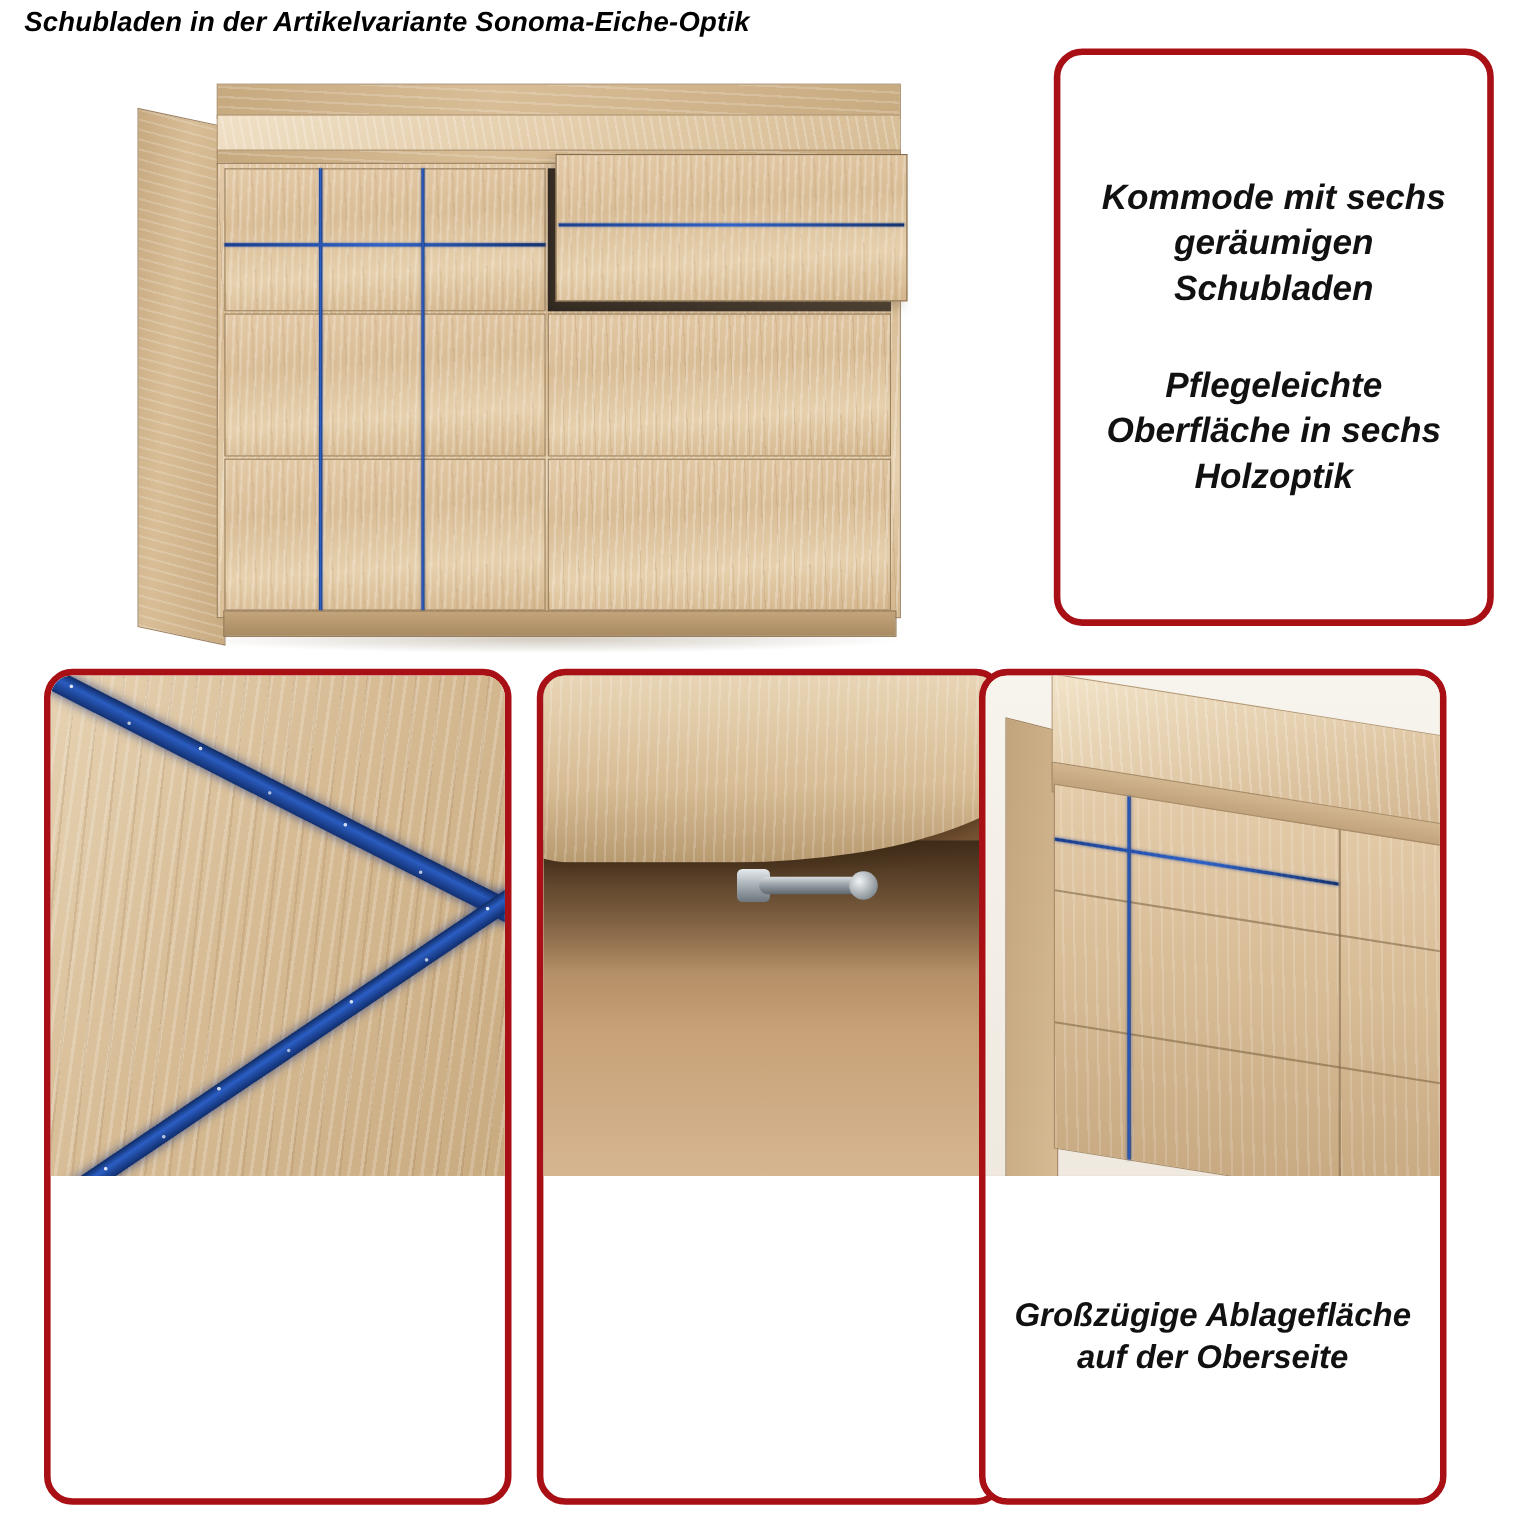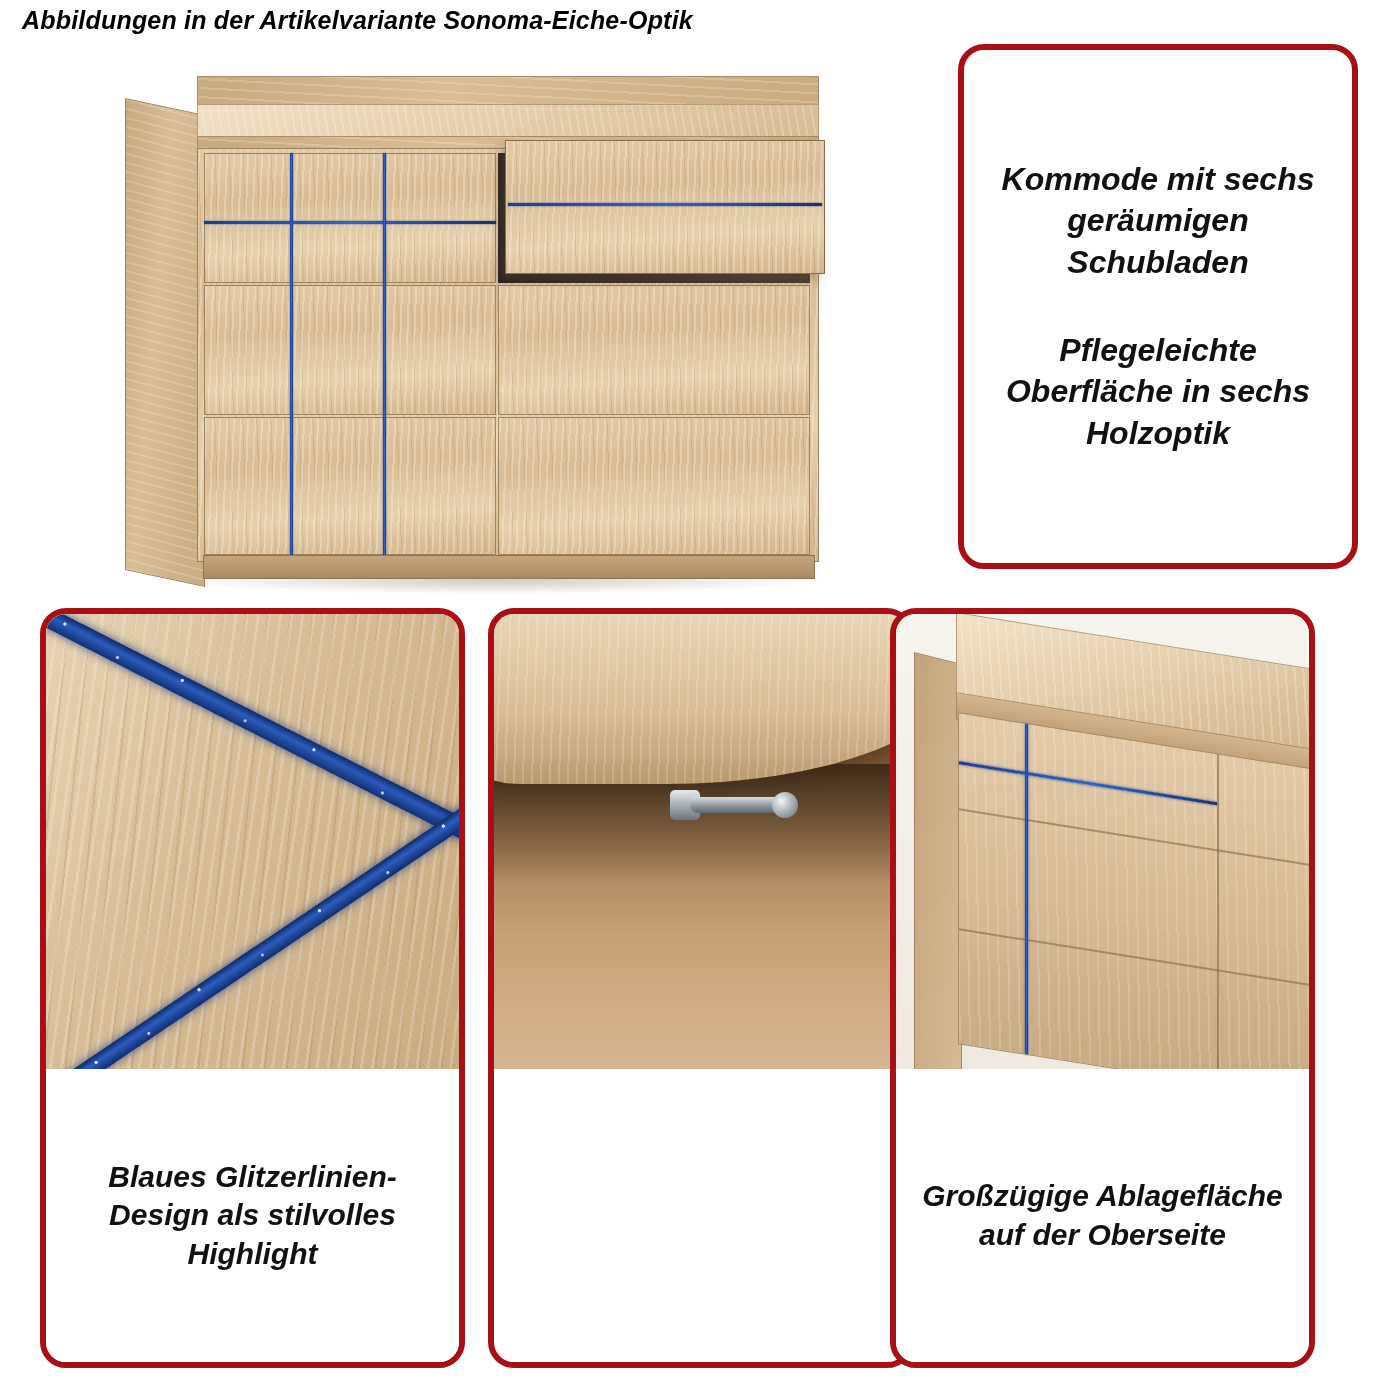--- a/index.html
+++ b/index.html
@@ -339,21 +339,21 @@
     position: absolute;
     background: linear-gradient(90deg,#1c3f8e,#2f63c8,#17346f);
     box-shadow: 0 0 3px rgba(30,70,160,0.8);
   }
   .p3-gl-v { width: 3px; }
   .p3-gl-h { height: 3px; }
 </style>
 </head>
 <body>
 
-<div class="header-note">Abbildungen in der Artikelvariante Sonoma-Eiche-Optik</div>
+<div class="header-note">Schubladen in der Artikelvariante Sonoma-Eiche-Optik</div>
 
 <div class="hero">
   <div class="cab">
 
     <div class="shadow"></div>
     <div class="left-side wood-side"></div>
     <div class="top-shelf-back wood-side"></div>
     <div class="top-surface wood-top"></div>
     <div class="top-lip wood-side"></div>
 
@@ -384,23 +384,20 @@
 <div class="panel panel-right" id="panel-right">
   <p>Kommode mit sechs geräumigen Schubladen</p>
   <p>Pflegeleichte Oberfläche in sechs Holzoptik</p>
 </div>
 
 <div class="panel panel-b" id="panel-b1">
   <div class="photo">
     <div class="p1-bg"></div>
     <div class="p1-diagA"></div>
     <div class="p1-diagB"></div>
-  </div>
-  <div class="cap">
-    <p>Blaues Glitzerlinien-Design als stilvolles Highlight</p>
   </div>
 </div>
 
 <div class="panel panel-b" id="panel-b2">
   <div class="photo">
     <div class="p2-bg"></div>
     <div class="p2-interior"></div>
     <div class="p2-interior-shadow"></div>
     <div class="p2-panel"></div>
     <div class="p2-pin-head"></div>

